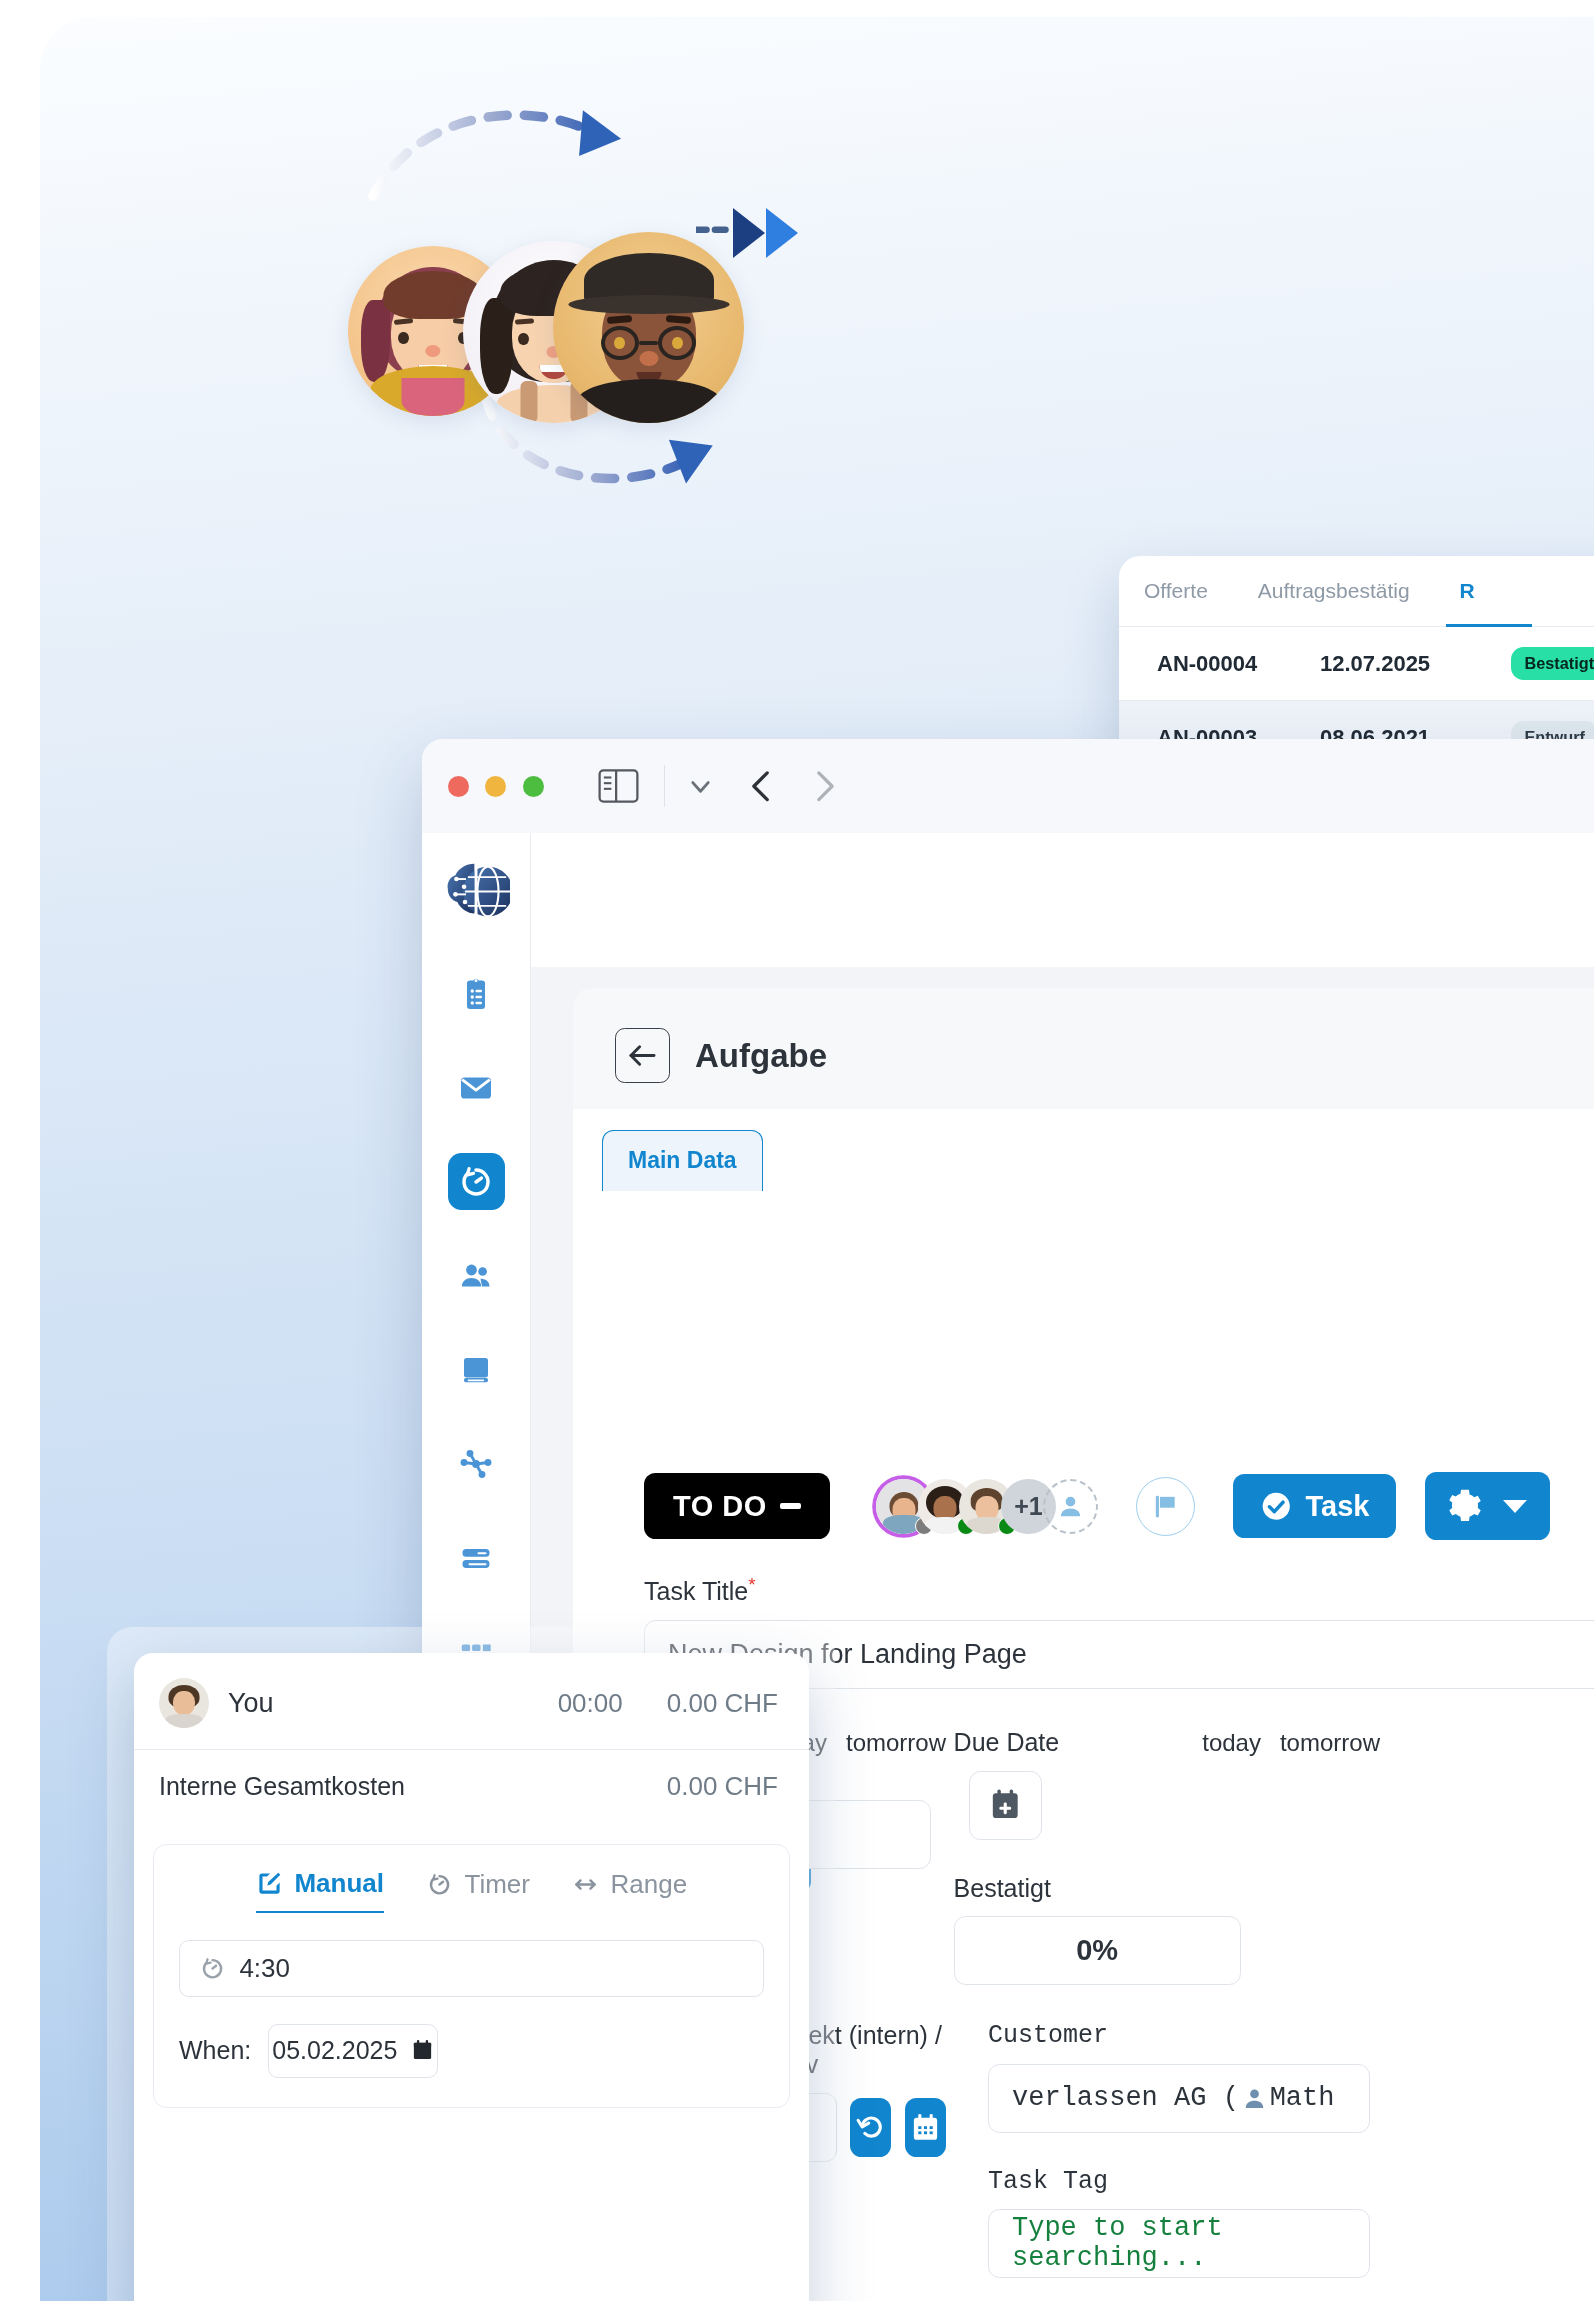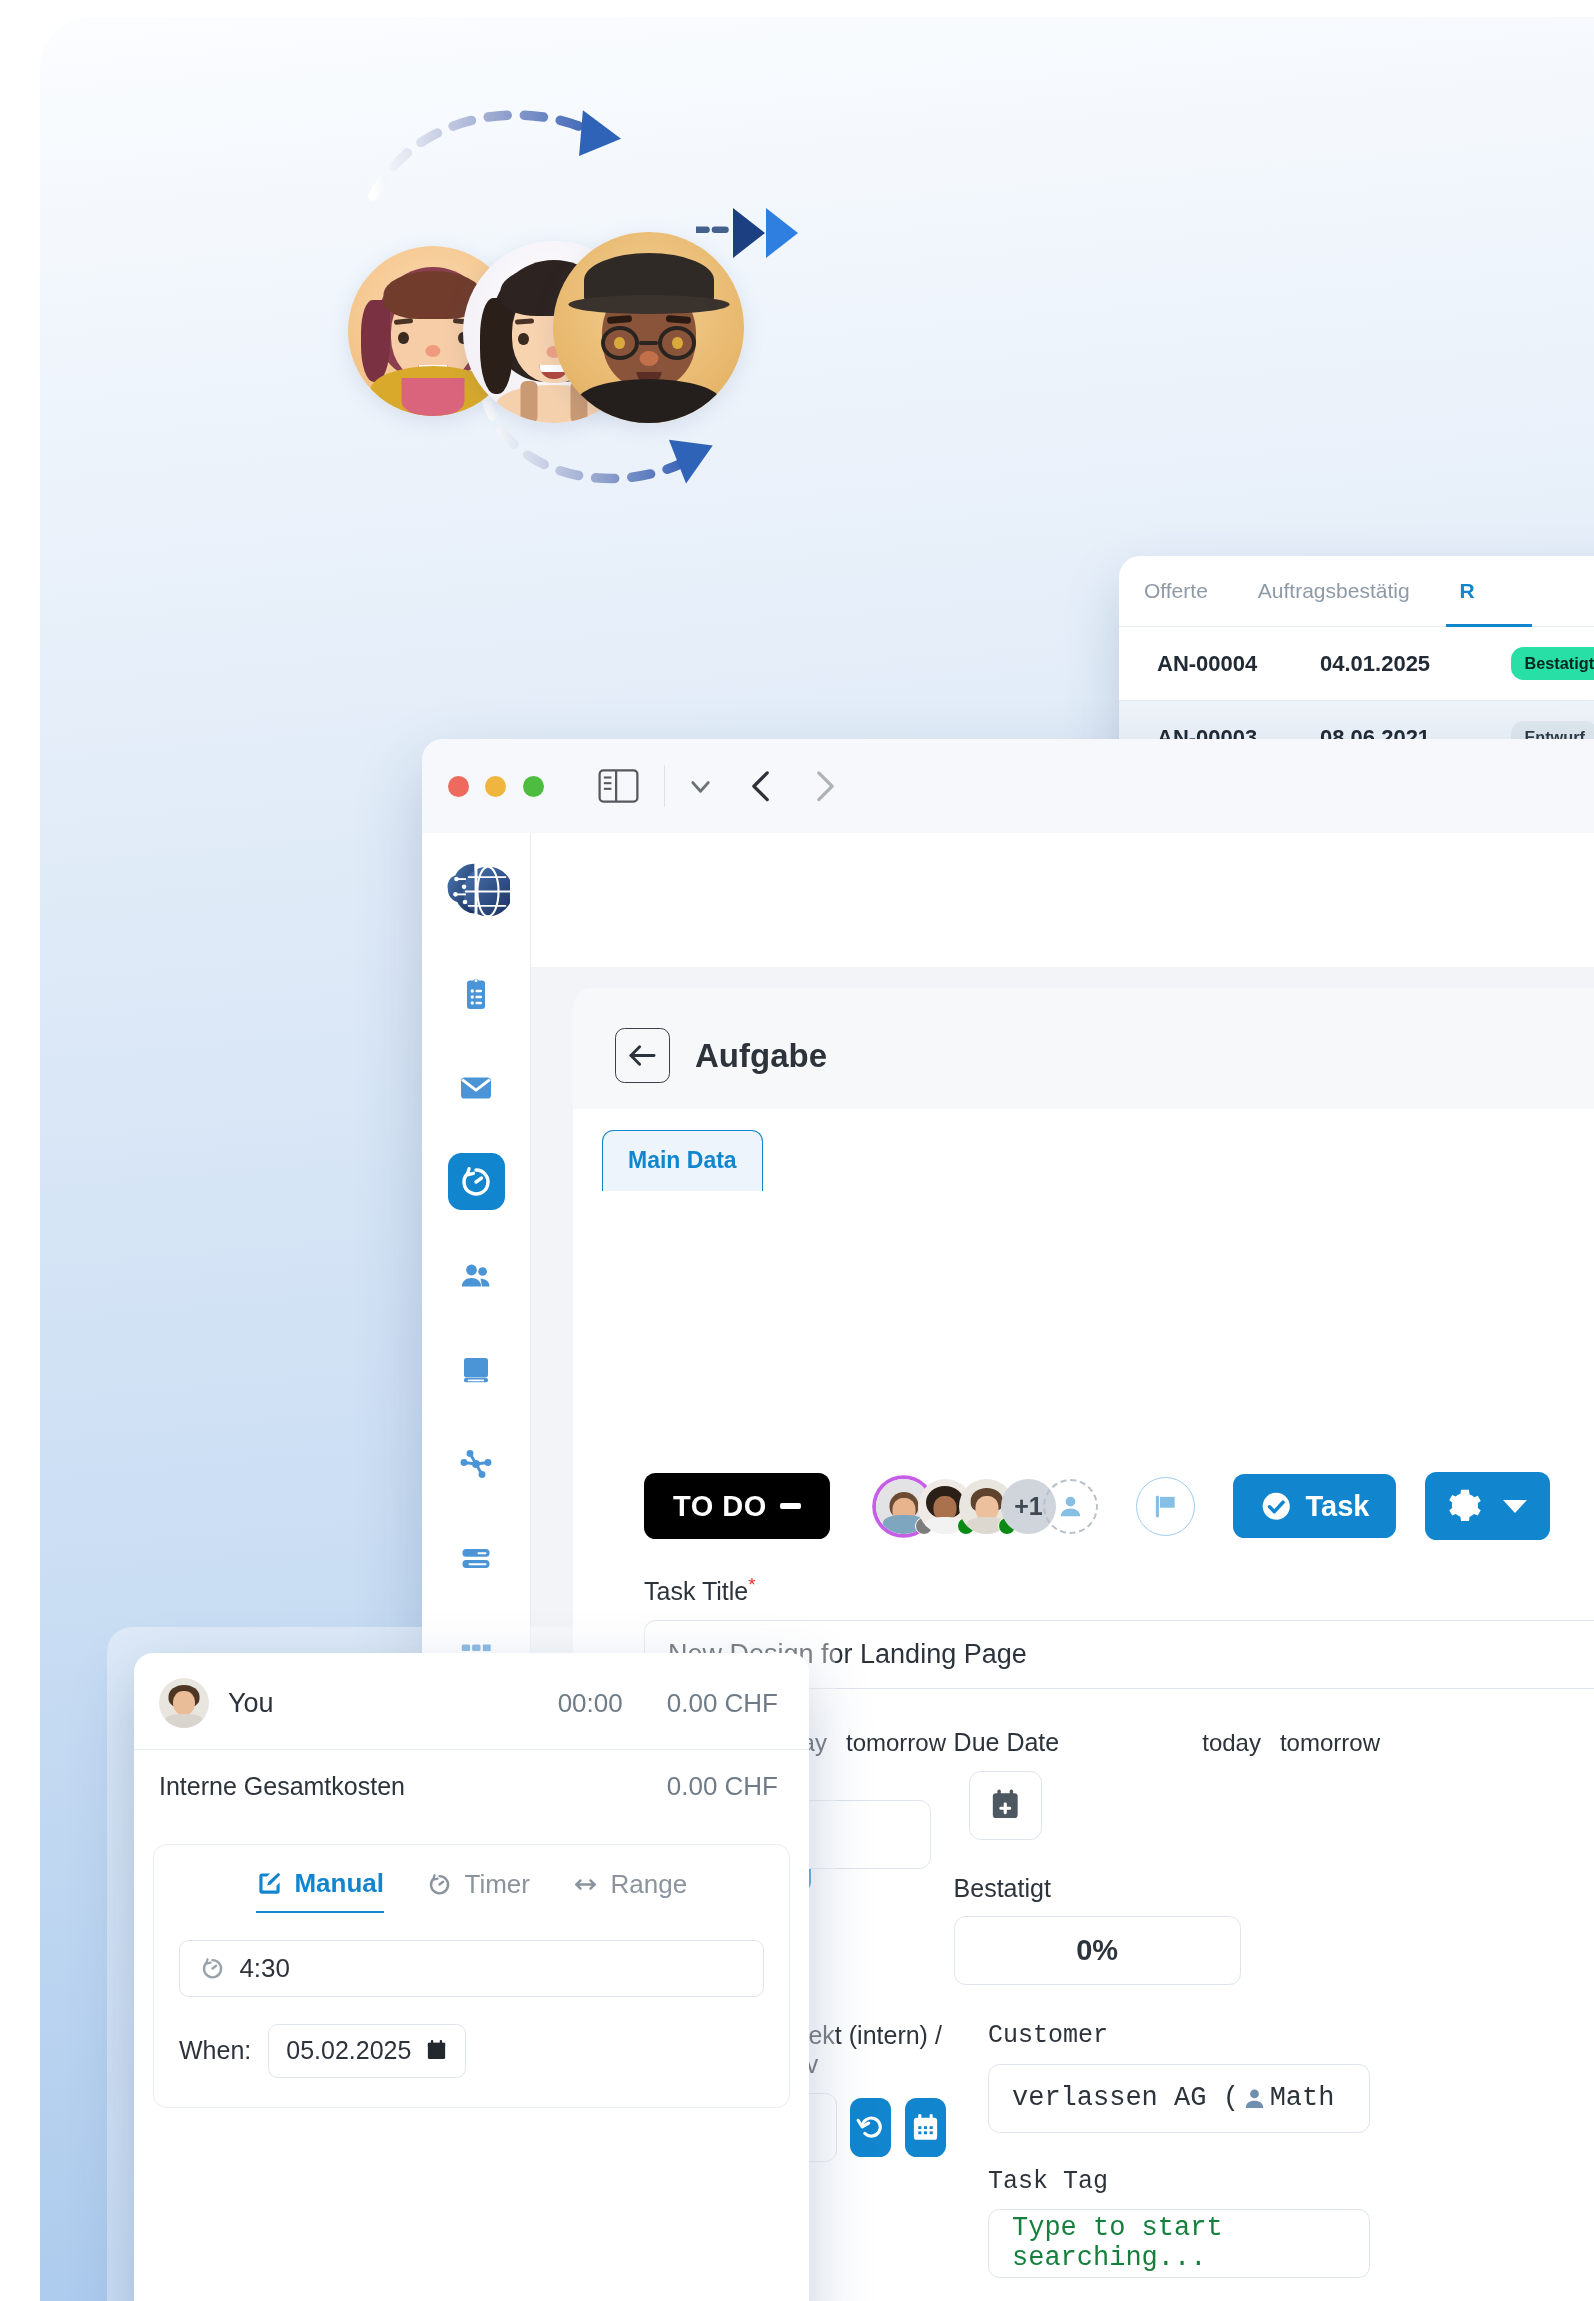--- a/index.html
+++ b/index.html
@@ -289,21 +289,21 @@
   .tp-tab { display:flex; align-items:center; gap:11.5px; font-size:26px; color:#8b949e; padding-bottom:11.5px; }
   .tp-tab.active { color:#1186cf; font-weight:600; border-bottom:2.9px solid #1186cf; }
   .tp-input {
     margin-top: 27px; height:57px; border:1.4px solid #dfe4ea; border-radius:9.6px;
     display:flex; align-items:center; gap:13.4px; padding: 0 19px; font-size:26px; color:#2d333b;
   }
   .tp-when { display:flex; align-items:center; gap:17px; margin-top: 27px; }
   .tp-when .w { font-size:25px; color:#2d333b; }
   .tp-datebox {
     border:1.4px solid #dfe4ea; border-radius:9.6px; height:54px;
-    display:flex; align-items:center; gap:13.4px; padding: 0 17px; font-size:25px; color:#2d333b;
+    display:flex; align-items:center; gap:13.4px; padding: 0 3px; font-size:25px; color:#2d333b;
   }
   .tp-foot { display:flex; align-items:center; margin-top: 42px; }
   .btn-cancel {
     border:1.9px solid #1186cf; color:#1186cf; background:#fff;
     border-radius:9.6px; padding: 13.4px 25px; font-size:24px; font-weight:600;
   }
   .btn-save {
     margin-left:auto; background:#1186cf; color:#fff;
     border-radius:9.6px; padding: 15.3px 34px; font-size:24px; font-weight:600;
   }
@@ -408,21 +408,21 @@
 
     <div id="table-card">
       <div class="tc-tabs">
         <div class="tc-tab">Offerte</div>
         <div class="tc-tab">Auftragsbestätig</div>
         <div class="tc-tab active">R</div>
       </div>
 
       <div class="tc-row">
         <div class="tc-id">AN-00004</div>
-        <div class="tc-date">04.01.2025</div>
+        <div class="tc-date">12.07.2025</div>
         <div class="tc-badge badge-green">Bestatigt</div>
 
       </div>
       <div class="tc-sep"></div>
       <div class="tc-row alt">
         <div class="tc-id">AN-00003</div>
         <div class="tc-date">08.06.2021</div>
         <div class="tc-badge badge-grey">Entwurf</div>
 
       </div>

